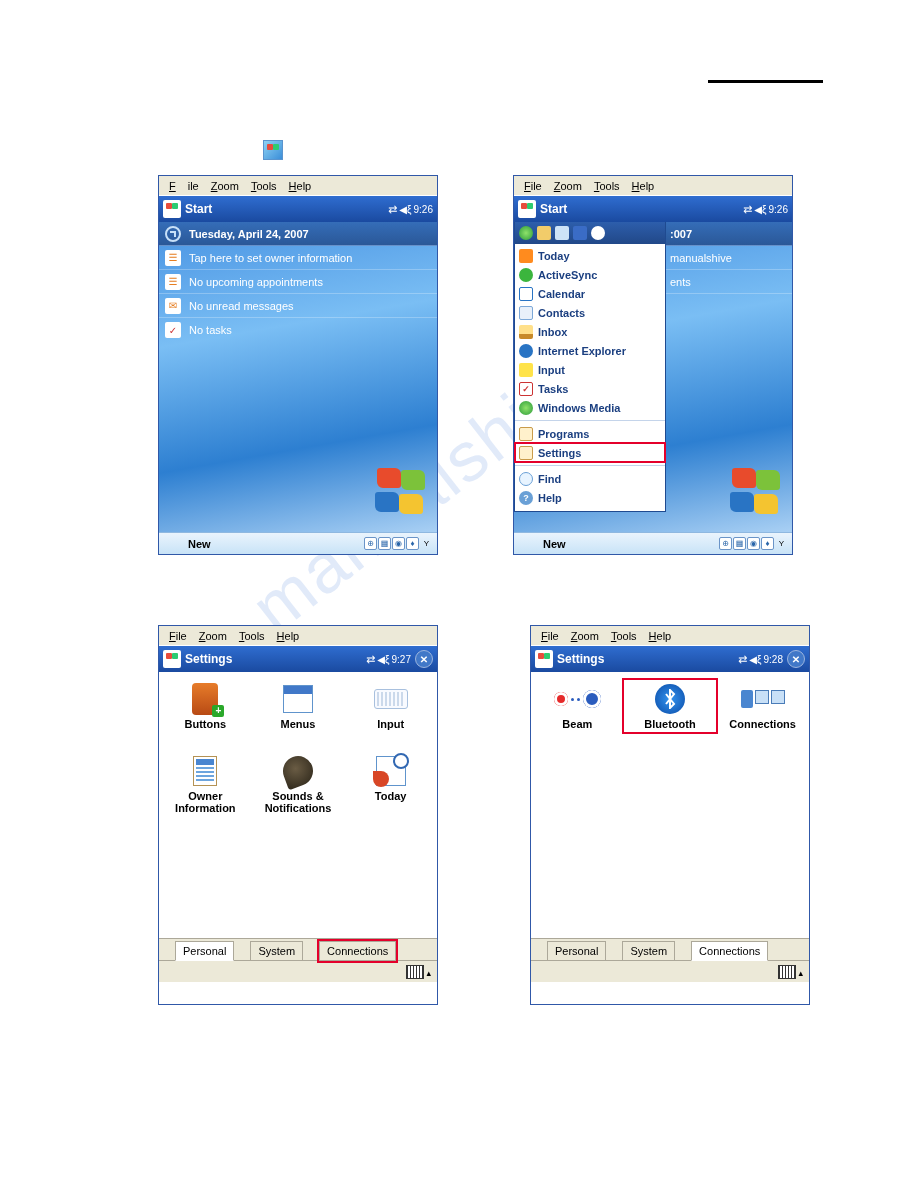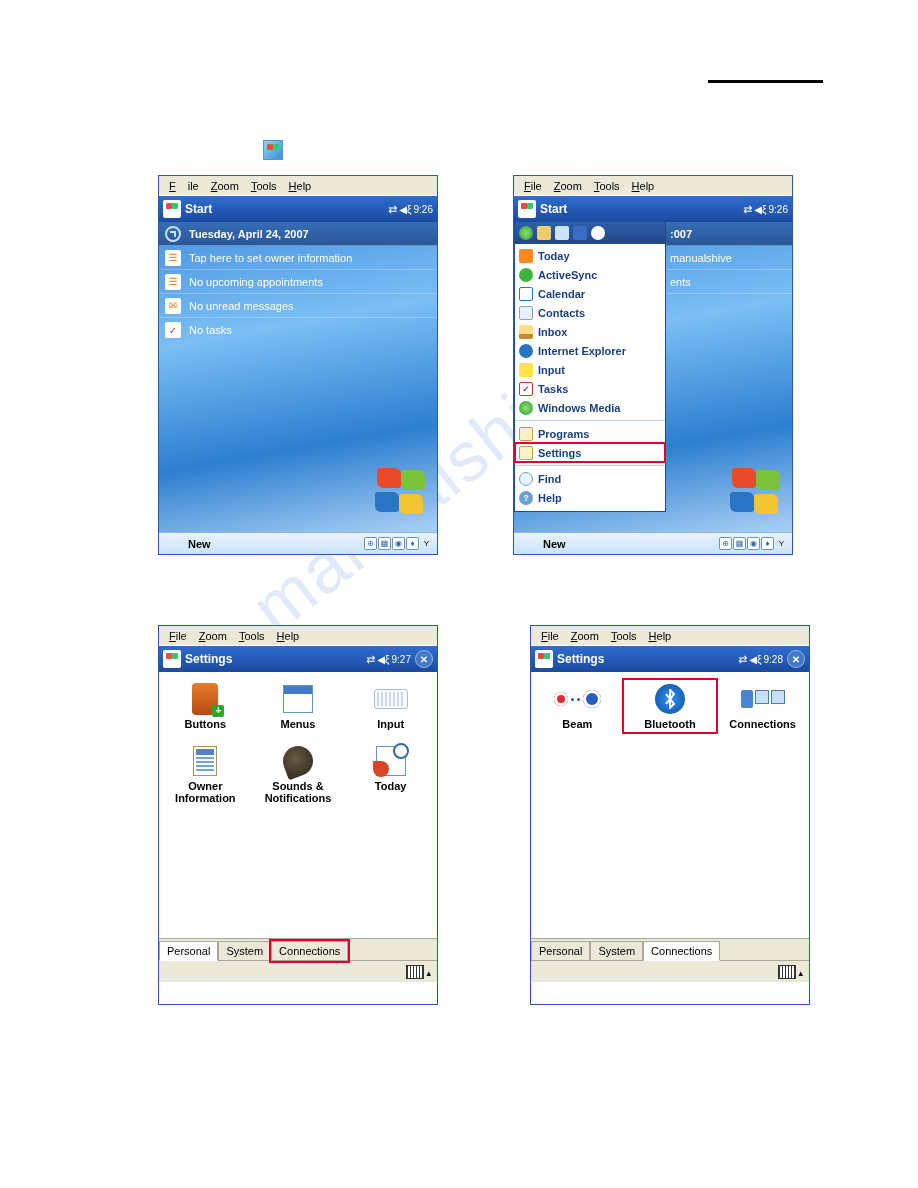--- a/index.html
+++ b/index.html
@@ -67,21 +67,21 @@
   .sm-item.prog .mi { background: #fff1cc; border: 1px solid #c99b4a; }
   .sm-item.set .mi { background: #fff1cc; border: 1px solid #c99b4a; }
   .sm-item.find .mi { background: #e8f4ff; border: 1px solid #6aa0d6; border-radius: 50%; }
   .sm-item.help .mi { background: #6aa0d6; border-radius: 50%; color: #fff; }
   .sm-item.help .mi::after { content: "?"; font-size: 9px; display: block; text-align: center; line-height: 14px; }
   .sm-div { height: 1px; background: #c4d4ea; margin: 1px 0; }
   .sm-item.highlighted { outline: 2px solid #e4002b; outline-offset: -1px; }
 
   
   .settings-body { background: #fff; height: 310px; position: relative; }
-  .icon-grid { display: grid; grid-template-columns: repeat(3, 1fr); padding: 8px 0 0 0; gap: 10px 0; }
+  .icon-grid { display: grid; grid-template-columns: repeat(3, 1fr); padding: 8px 0 0 0; gap: 20px 0; }
   .app-icon { display: flex; flex-direction: column; align-items: center; text-align: center; font-size: 11px; font-weight: bold; padding: 2px 4px; }
   .app-icon .big { width: 36px; height: 34px; margin-bottom: 2px; display: flex; align-items: center; justify-content: center; font-size: 22px; }
   .app-icon .buttons-ic { background: linear-gradient(180deg,#e77c2a,#b84a14); border-radius: 4px; width: 26px; height: 32px; position: relative; }
   .app-icon .buttons-ic::after { content: "+"; position: absolute; bottom: -2px; right: -6px; width: 12px; height: 12px; background: #2aa82a; color: #fff; font-size: 10px; text-align: center; line-height: 12px; border-radius: 2px; }
   .app-icon .input-ic { background: #f8faff; border: 1px solid #a8c0de; width: 34px; height: 20px; border-radius: 3px; position: relative; }
   .app-icon .input-ic::after{ content:""; position:absolute; inset:2px; background: repeating-linear-gradient(90deg,#cbd9eb 0 2px, transparent 2px 4px); }
   .app-icon .menus-ic { background: #fff; border: 1px solid #6094cc; width: 30px; height: 28px; }
   .app-icon .menus-ic::before{ content:""; display:block; height:8px; background:#4178c8;}
   .app-icon .owner-ic { background: #fff; border: 1px solid #b49254; width: 24px; height: 30px; }
   .app-icon .owner-ic::before{content:""; display:block; margin:2px; height:6px; background:#4a86d0;}
@@ -97,21 +97,21 @@
   .app-icon .beam-ic .c { width:14px; height:14px; border-radius:50%; }
   .app-icon .beam-ic .c1{ background:#e62a2a; box-shadow: inset 0 0 0 3px #fff, inset 0 0 0 5px #e62a2a;}
   .app-icon .beam-ic .d{ width:3px;height:3px; background:#2a5cbe; border-radius:50%;}
   .app-icon .beam-ic .c2{ width:18px;height:18px; background:#2a5cbe; border-radius:50%; box-shadow: inset 0 0 0 3px #fff, inset 0 0 0 5px #2a5cbe;}
   .app-icon .bt-ic { width:30px; height:30px; background:radial-gradient(circle,#3494ef,#0a4aa6); border-radius:50%; color:#fff; display:flex; align-items:center; justify-content:center; font-size:18px; font-weight:bold;}
   .app-icon .conn-ic { display:flex; gap:2px;}
   .app-icon .conn-ic .pc{ width:14px; height:14px; background:#c8e0f7; border:1px solid #4a7cb8;}
   .app-icon .conn-ic::before{content:""; width:12px; height:18px; background:#4a86d0; border-radius:2px;}
 
   .tabbar { position: absolute; bottom: 22px; left: 0; right: 0; height: 22px; background: #ece9d8; display: flex; align-items: flex-end; border-top: 1px solid #aca899; }
-  .tab { padding: 3px 7px; font-size: 11px; border: 1px solid #aca899; background: #ece9d8; position: relative; top: 1px; margin-left: 0px; }
+  .tab { padding: 3px 7px; font-size: 11px; border: 1px solid #aca899; background: #ece9d8; position: relative; top: 1px; margin-left: 16px; }
   .tab.active { background: #fff; border-bottom: 1px solid #fff; z-index: 2; }
   .tab.highlighted { box-shadow: 0 0 0 2px #e4002b; z-index: 3; }
 
   .kb-bar { position: absolute; bottom: 0; left: 0; right: 0; height: 22px; background: #ece9d8; border-top: 1px solid #aca899; display: flex; justify-content: flex-end; align-items: center; padding-right: 6px; gap:2px;}
   .kb-bar .kb { width: 18px; height: 14px; border: 1px solid #333; background: repeating-linear-gradient(90deg, #333 0 1px, #fff 1px 3px); }
   .kb-bar .arr::after{content:"▴"; font-size:9px;}
 
   .peek-text { color: #fff; font-size: 11px; }
 
   .watermark { position: absolute; top: 400px; left: 200px; transform: rotate(-38deg); font-size: 70px; color: rgba(90,140,220,0.18); font-family: Arial; letter-spacing: 2px; pointer-events: none; white-space: nowrap; }

